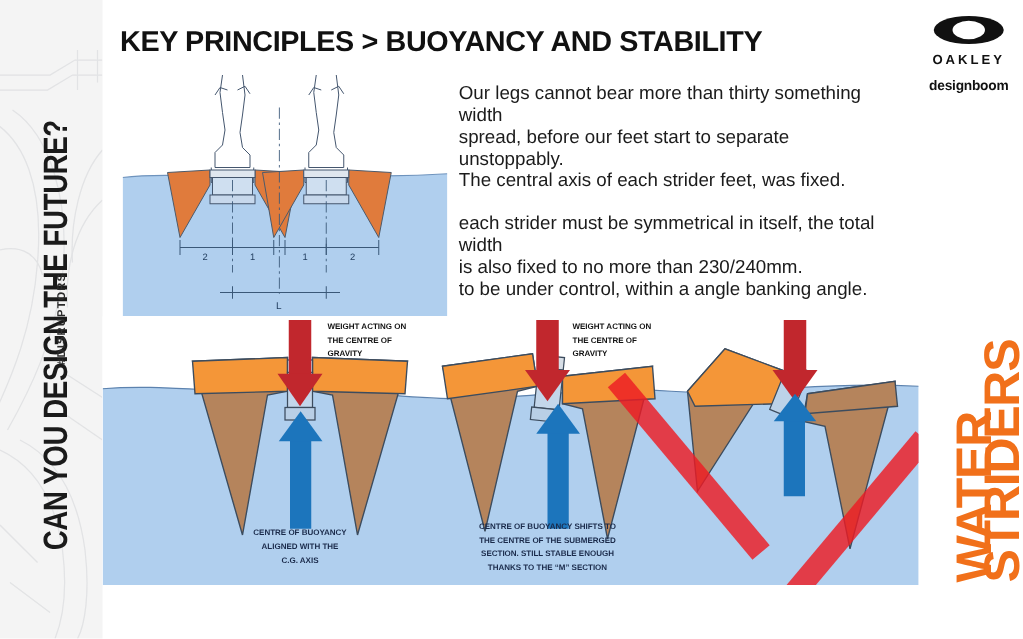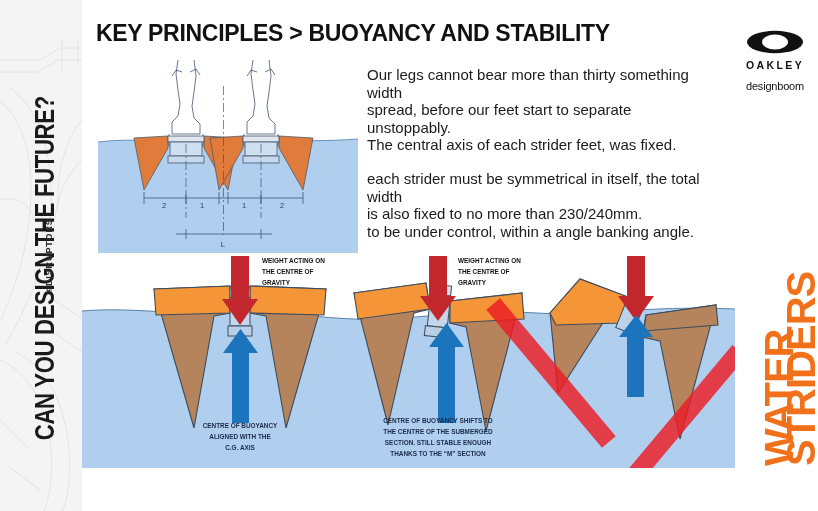--- a/index.html
+++ b/index.html
@@ -18,25 +18,25 @@
   .vtext-tag{position:absolute;left:-16px;top:222px;width:130px;
       transform:rotate(-90deg);transform-origin:center center;
       font-size:9px;font-weight:bold;letter-spacing:.9px;color:#2c2c2c;
       white-space:nowrap;text-align:left;}
 
   
   .title{position:absolute;left:96px;top:20px;font-size:23px;font-weight:bold;
          color:#111;letter-spacing:-.3px;white-space:nowrap;}
 
   
-  .logos{position:absolute;left:736px;top:30px;width:78px;text-align:center;}
+  .logos{position:absolute;left:736px;top:12px;width:78px;text-align:center;}
   .oakley-mark{width:58px;height:24px;margin:0 auto;}
   .oakley-word{font-size:10.5px;font-weight:bold;letter-spacing:2.4px;
                color:#111;margin-top:1px;}
-  .designboom{font-size:11px;font-weight:normal;color:#111;margin-top:9px;
+  .designboom{font-size:11px;font-weight:bold;color:#111;margin-top:9px;
               letter-spacing:-.2px;}
 
   
   .copy{position:absolute;left:367px;top:66px;width:352px;
         font-size:15px;line-height:17.6px;color:#1b1b1b;}
   .copy p{margin:0;}
   .copy .gap{height:16px;}
 
   
   .topdraw{position:absolute;left:98px;top:60px;width:260px;height:193px;

